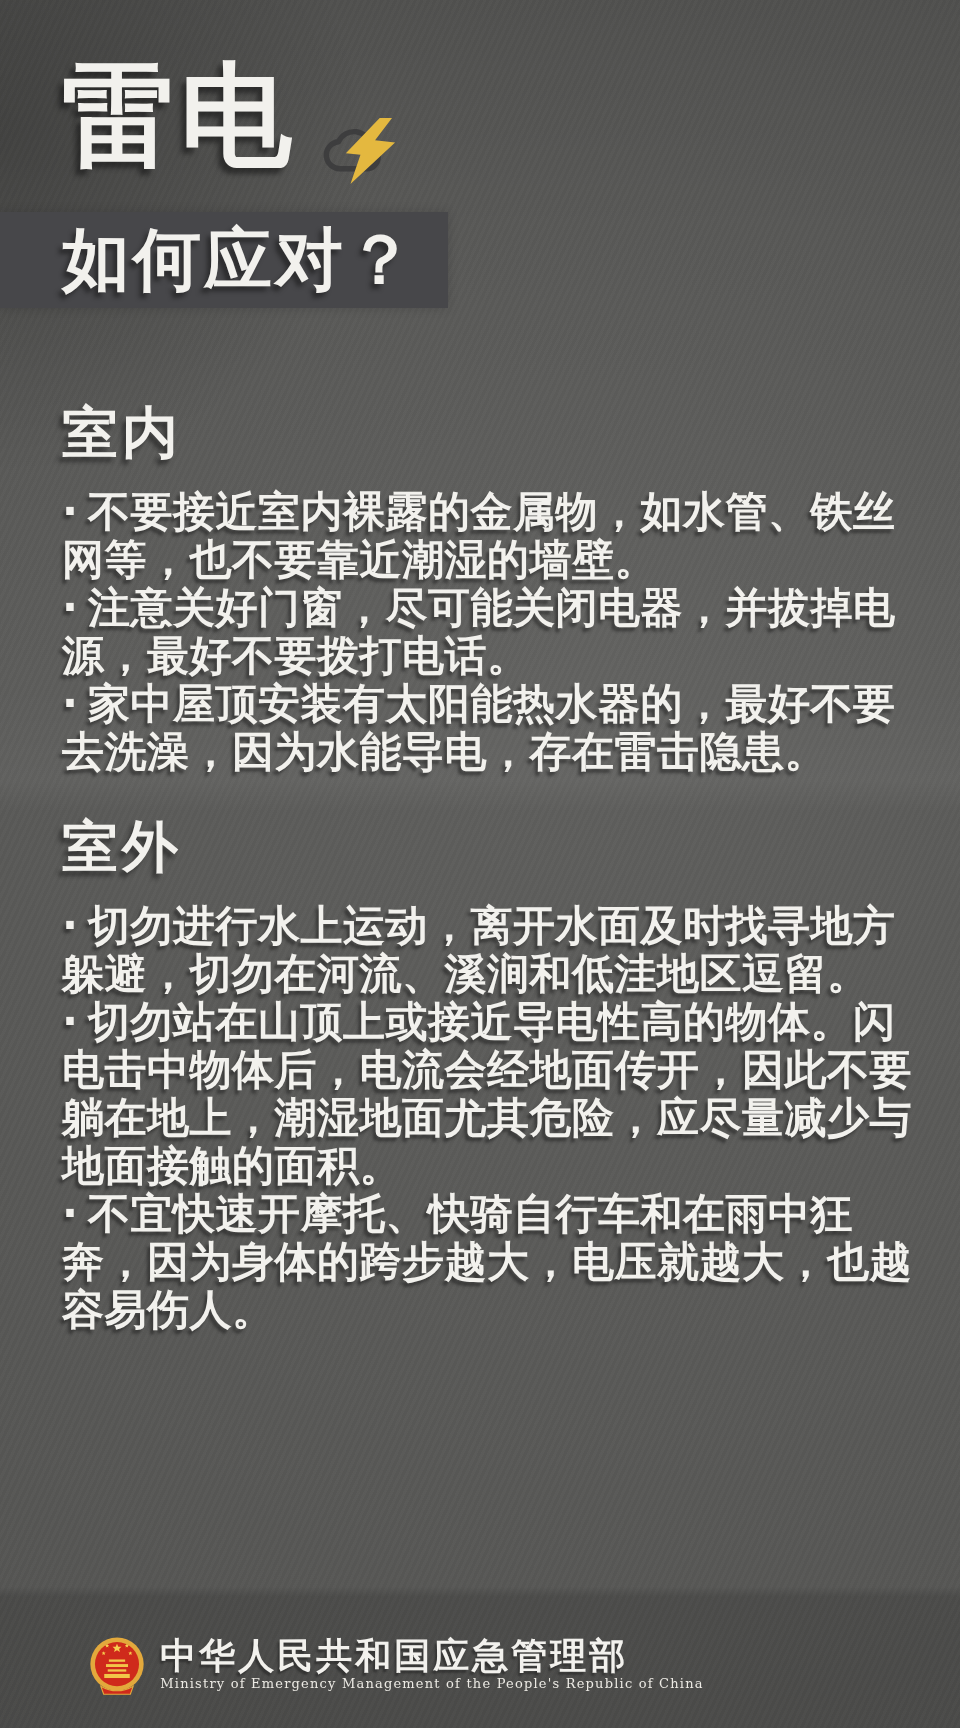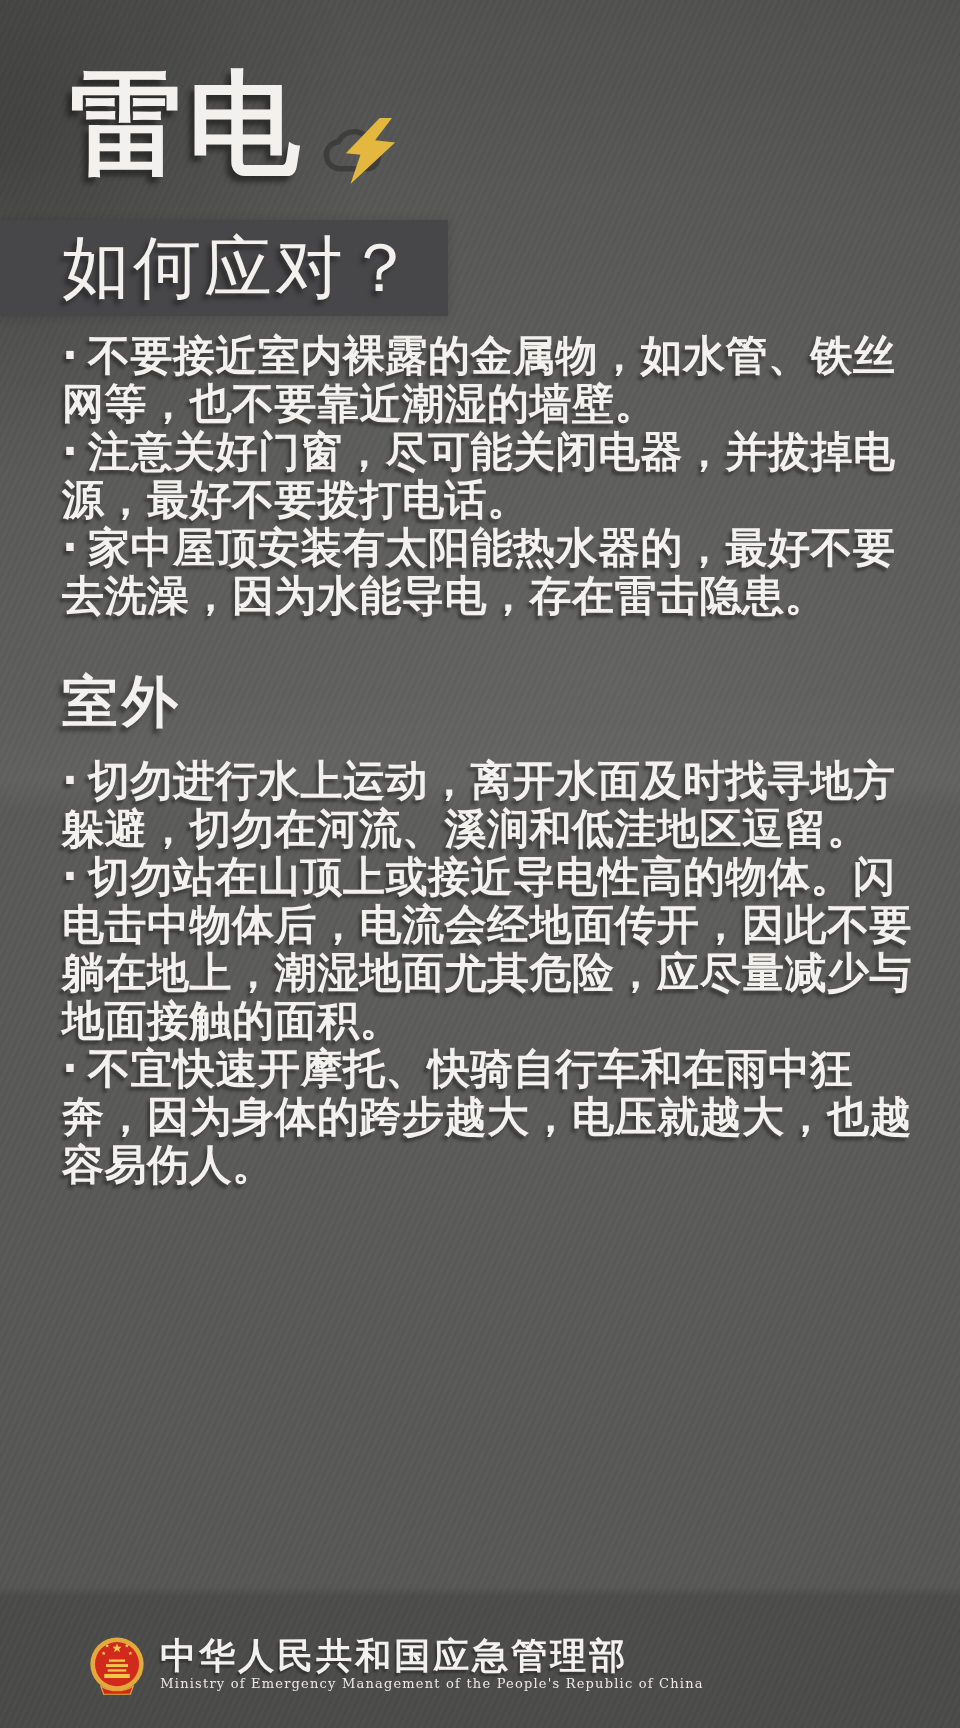--- a/index.html
+++ b/index.html
@@ -14,43 +14,43 @@
     background-image:
       radial-gradient(55% 28% at 0% 8%, rgba(0,0,0,0.20), rgba(0,0,0,0) 70%),
       linear-gradient(180deg, rgba(0,0,0,0.10) 0%, rgba(0,0,0,0.03) 14%,
         rgba(255,255,255,0.02) 40%, rgba(255,255,255,0.045) 45.2%, rgba(0,0,0,0) 47%,
         rgba(0,0,0,0) 91.8%, rgba(0,0,0,0.13) 92.4%, rgba(0,0,0,0.13) 100%),
       repeating-linear-gradient(115deg, rgba(255,255,255,0.016) 0 3px, rgba(0,0,0,0.016) 3px 6px),
       radial-gradient(140% 90% at 62% 38%, rgba(255,255,255,0.045), rgba(0,0,0,0.07));
   }
   .title-row{position:relative;padding:58px 0 0 62px;}
   .page-title{
-    margin:8px;font-size:112px;line-height:1.02;font-weight:900;
+    margin:0;font-size:112px;line-height:1.02;font-weight:900;
     letter-spacing:6px;
     text-shadow:-5px 6px 5px rgba(18,18,18,0.55);
   }
   .cloud-bolt{position:absolute;left:312px;top:116px;}
   .subtitle-band{
     margin-top:40px;width:448px;height:96px;
     background:#47474a;
     box-shadow:0 0 10px rgba(0,0,0,0.15);
     display:flex;align-items:center;
   }
   .page-subtitle{
-    margin:0;padding-left:62px;font-size:68px;font-weight:400;letter-spacing:3px;
+    margin:0;padding-left:62px;font-size:68px;font-weight:700;letter-spacing:3px;
     text-shadow:-4px 5px 4px rgba(18,18,18,0.5);
   }
   .sections{padding:0 30px 0 62px;}
   .section-heading{
     margin:0;font-size:56px;font-weight:900;letter-spacing:4px;
     text-shadow:-4px 5px 4px rgba(18,18,18,0.5);
   }
   .section{margin:0;}
   .section:nth-child(1) .section-heading{margin-top:88px;}
-  .section:nth-child(2) .section-heading{margin-top:45px;}
+  .section:nth-child(2) .section-heading{margin-top:34px;}
   .bullet-list{margin-top:16px;}
   .bullet{
     margin:0;font-size:42px;line-height:48px;font-weight:700;
     letter-spacing:0.5px;
     text-shadow:-3px 4px 3px rgba(18,18,18,0.45);
     word-break:break-word;
   }
   .dot{display:inline-block;width:26px;font-weight:900;}
   .footer{
     position:absolute;left:0;top:1636px;width:792px;
@@ -78,20 +78,21 @@
       <polygon points="88,2 44,48 63,50 50,88 108,34 82,31 104,2" fill="#e4b83f"></polygon>
     </svg>
   </div>
 
   <div class="subtitle-band">
     <h2 class="page-subtitle">如何应对？</h2>
   </div>
 
   <main class="sections">
     <section class="section">
+      <h3 class="section-heading">室内</h3>
       <div class="bullet-list">
           <p class="bullet"><span class="dot">·</span>不要接近室内裸露的金属物，如水管、铁丝网等，也不要靠近潮湿的墙壁。</p>
           <p class="bullet"><span class="dot">·</span>注意关好门窗，尽可能关闭电器，并拔掉电源，最好不要拨打电话。</p>
           <p class="bullet"><span class="dot">·</span>家中屋顶安装有太阳能热水器的，最好不要去洗澡，因为水能导电，存在雷击隐患。</p>
         </div>
     </section>
 
     <section class="section">
       <h3 class="section-heading">室外</h3>
       <div class="bullet-list">

